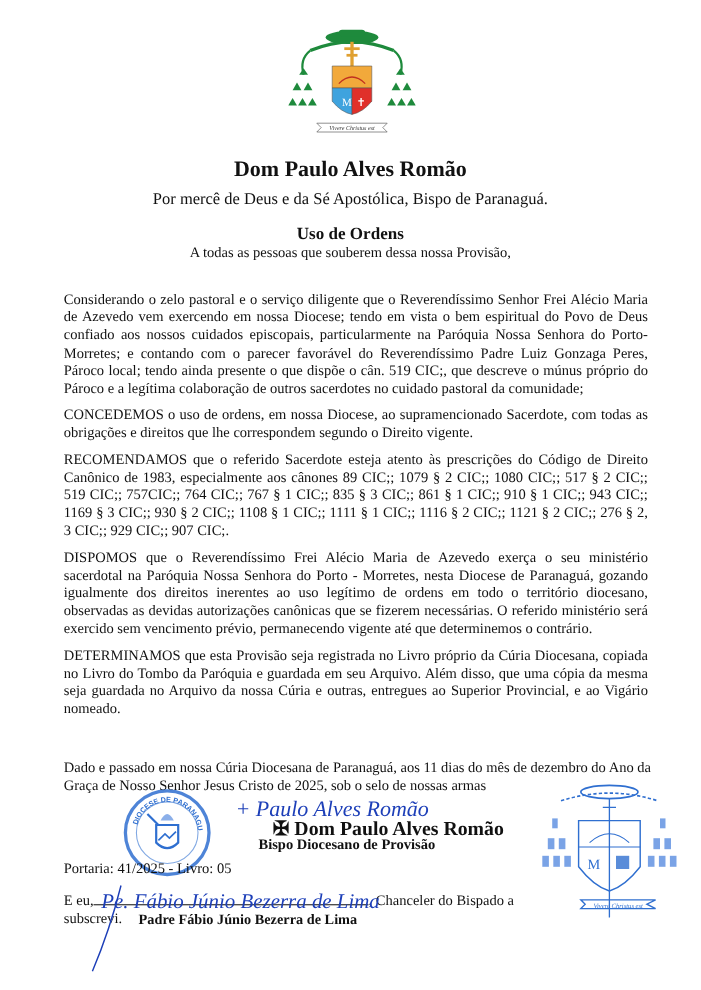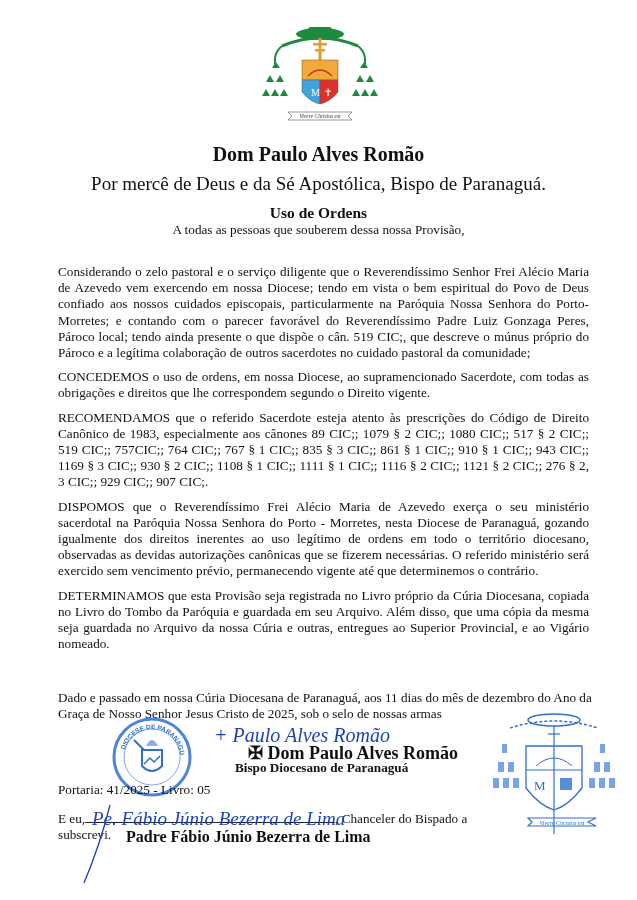--- a/index.html
+++ b/index.html
@@ -1,34 +1,34 @@
 <!DOCTYPE html>
 <html><head>
 <meta charset="utf-8">
 <style>
   html, body { margin:0; padding:0; background:#ffffff; }
   body { width:637px; height:900px; position:relative; overflow:hidden; font-family:"Liberation Serif", serif; color:#111; }
   .crest { position:absolute; left:262px; top:24px; width:116px; height:112px; }
   .title { position:absolute; left:0; width:637px; top:143px; text-align:center; font-weight:bold; font-size:20px; }
-  .subtitle { position:absolute; left:0; width:637px; top:173px; text-align:center; font-size:19px; }
+  .subtitle { position:absolute; left:0; width:637px; top:173px; text-align:center; font-size:15px; }
   .heading { position:absolute; left:0; width:637px; top:204px; text-align:center; font-weight:bold; font-size:15.5px; }
   .addr { position:absolute; left:0; width:637px; top:222px; text-align:center; font-size:13.2px; line-height:16px; }
   .body { position:absolute; left:58px; width:531px; top:264px; font-size:13.2px; line-height:16.2px; }
   .body p { margin:0 0 8px 0; text-align:justify; }
   .body p.nj { text-align:left; }
   .closing { position:absolute; left:58px; width:540px; top:690px; font-size:13.2px; line-height:16.2px; }
   .seal-left { position:absolute; left:110px; top:716px; width:84px; height:82px; }
   .sig-bishop { position:absolute; left:210px; top:718px; width:260px; height:40px; }
   .bishop-name { position:absolute; left:248px; top:742px; font-weight:bold; font-size:18px; }
   .bishop-title { position:absolute; left:235px; top:760px; font-weight:bold; font-size:13.2px; }
   .portaria { position:absolute; left:58px; top:782px; font-size:13.2px;text-align:center; }
   .eu-line { position:absolute; left:58px; top:810px; font-size:13.2px; width:460px; }
   .eu-line .blank { display:inline-block; width:250px; border-bottom:1px solid #222; height:12px; vertical-align:baseline; }
   .sig-chancellor { position:absolute; left:80px; top:795px; width:280px; height:90px; }
-  .chancellor-name { position:absolute; left:126px; top:828px; font-weight:bold; font-size:16px; }
+  .chancellor-name { position:absolute; left:126px; top:828px; font-weight:bold; font-size:13px; }
   .crest-right { position:absolute; left:488px; top:706px; width:132px; height:130px; }
 </style>
 </head>
 <body>
 
 <svg class="crest" viewBox="0 0 116 112">
   <ellipse cx="58" cy="10" rx="24" ry="6" fill="#1e8a3c"></ellipse>
   <rect x="46" y="3" width="24" height="6" rx="3" fill="#1e8a3c"></rect>
   <path d="M20 22 Q58 6 96 22" stroke="#1e8a3c" stroke-width="3" fill="none"></path>
   <path d="M20 22 Q10 30 14 44" stroke="#1e8a3c" stroke-width="2" fill="none"></path>
@@ -86,21 +86,21 @@
   <line x1="24" y1="24" x2="34" y2="34" stroke="#2f6fd0" stroke-width="2"></line>
   <path id="sealArc" d="M14 41 A28 28 0 0 1 70 41" fill="none"></path>
   <text font-size="6.5" font-weight="bold" fill="#2f6fd0" font-family="Liberation Sans, sans-serif"><textPath href="#sealArc" startOffset="8%">DIOCESE DE PARANAGUÁ</textPath></text>
 </svg>
 
 <svg class="sig-bishop" viewBox="0 0 260 40">
   <text x="4" y="24" font-size="20" font-style="italic" fill="#1d3fb8" font-family="Liberation Serif, serif">+ Paulo Alves Romão</text>
 </svg>
 
 <div class="bishop-name">✠ Dom Paulo Alves Romão</div>
-<div class="bishop-title">Bispo Diocesano de Paranaguá</div>
+<div class="bishop-title">Bispo Diocesano de Provisão</div>
 
 <div class="portaria">Portaria: 41/2025 - Livro: 05</div>
 
 <div class="eu-line">
   <span>E eu,</span><span class="blank"></span><span>, Chanceler do Bispado a subscrevi.</span>
 </div>
 
 <svg class="sig-chancellor" viewBox="0 0 280 90">
   <path d="M30 10 Q20 50 4 88" stroke="#1d3fb8" stroke-width="1.3" fill="none"></path>
   <text x="12" y="30" font-size="19" font-style="italic" fill="#1d3fb8" font-family="Liberation Serif, serif">Pe. Fábio Júnio Bezerra de Lima</text>

